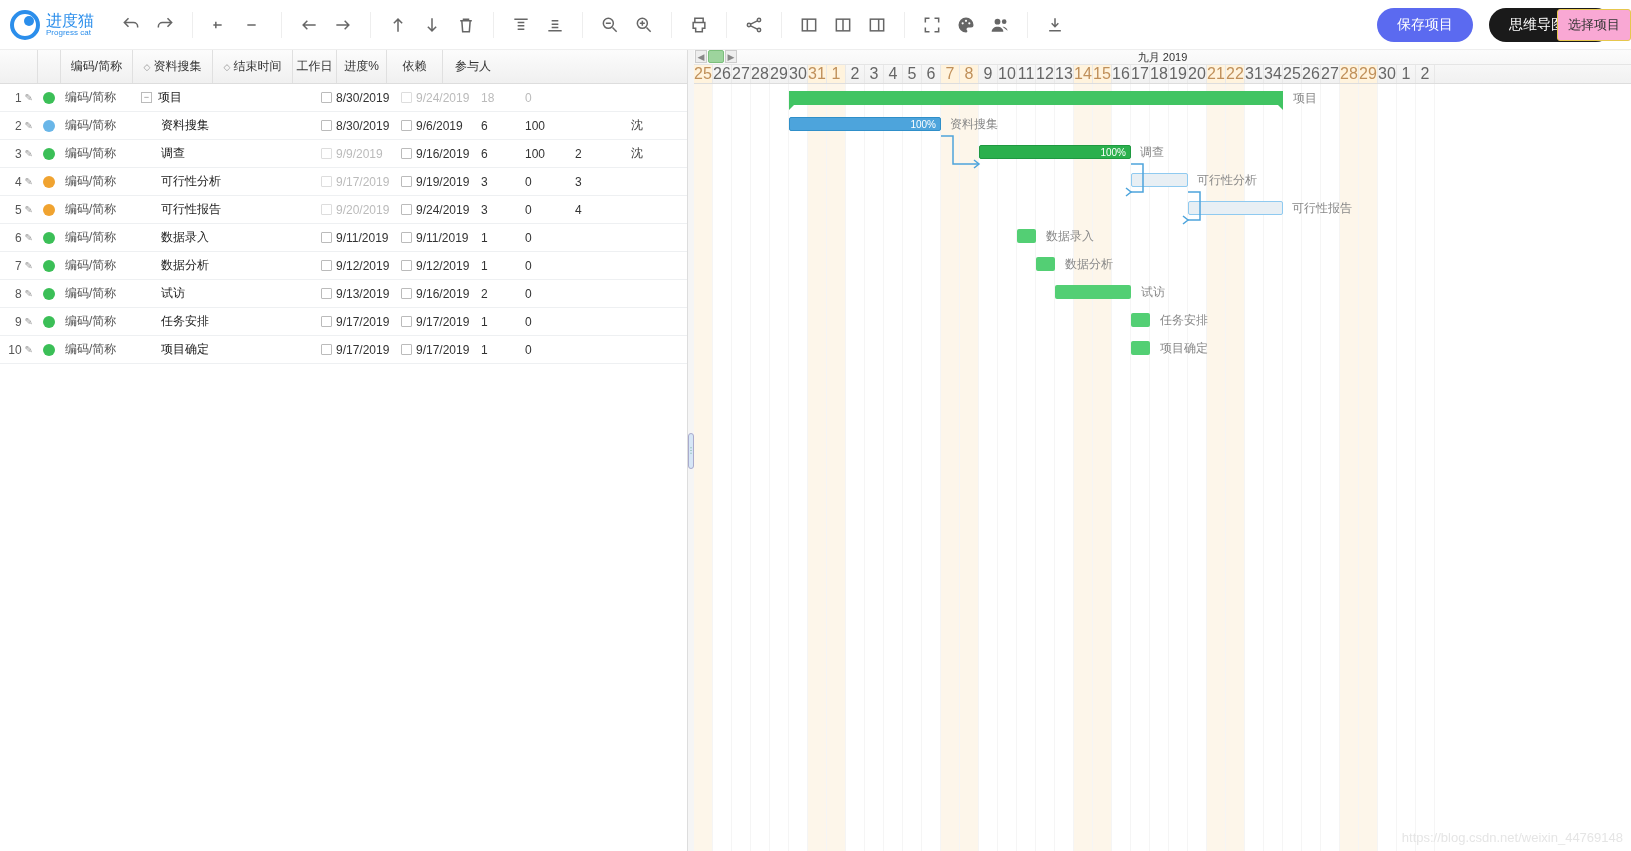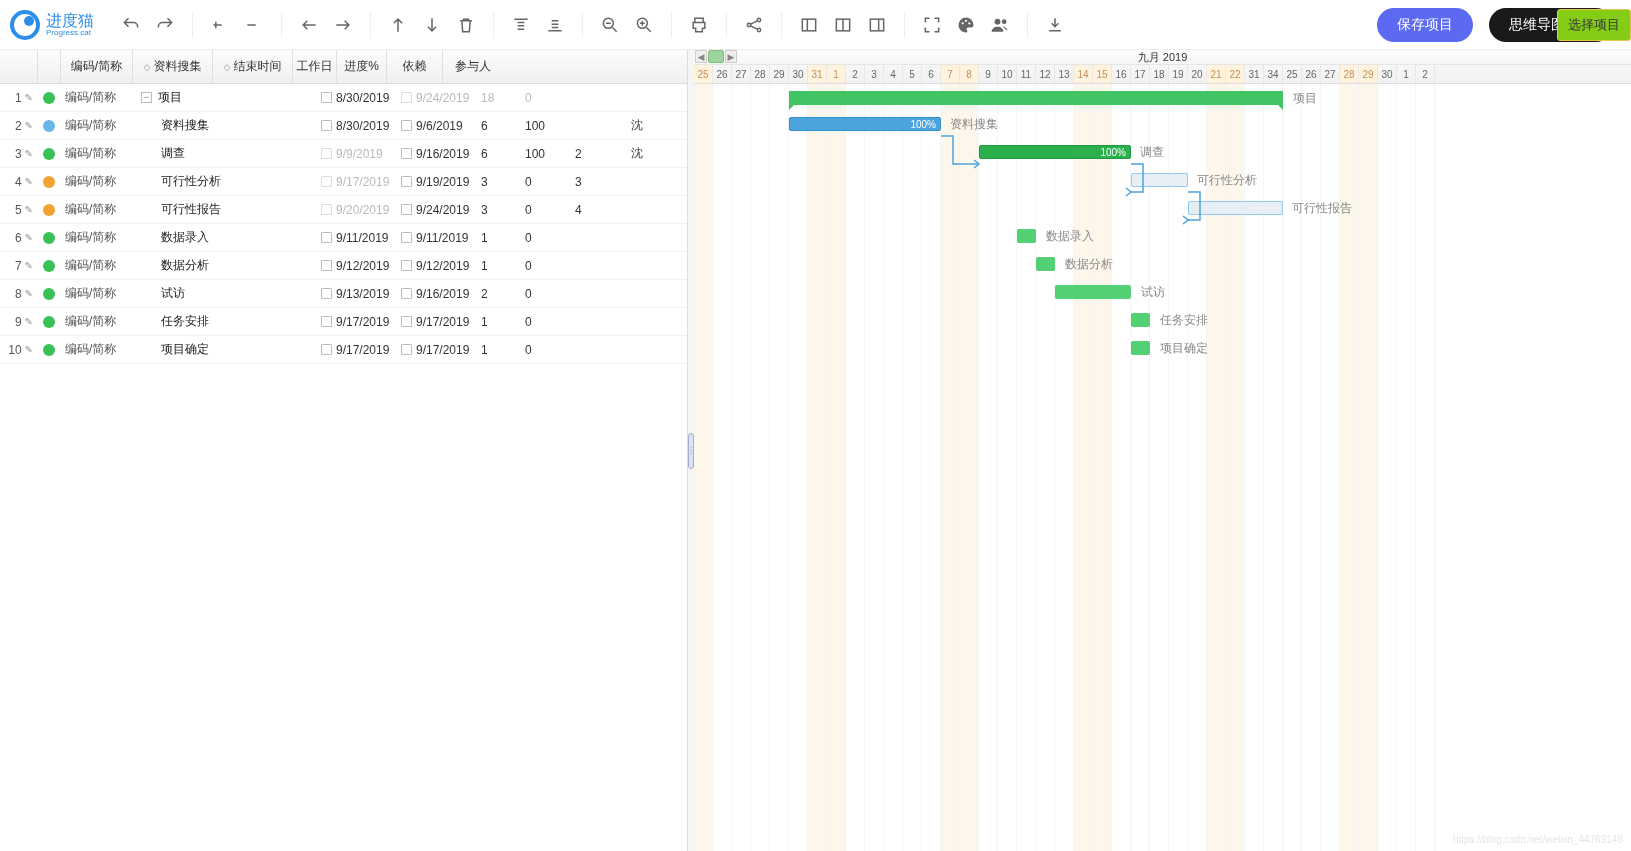--- a/index.html
+++ b/index.html
@@ -13,21 +13,21 @@
 .logo-icon:after{content:"";position:absolute;width:10px;height:10px;background:#2b8eeb;border-radius:50%;top:2px;right:2px;}
 .logo-text{display:flex;flex-direction:column;line-height:1;}
 .logo-text .cn{color:#2b8eeb;font-size:16px;font-weight:500;}
 .logo-text .en{color:#2b8eeb;font-size:8px;}
 .tb-sep{width:1px;height:26px;background:#eee;margin:0 10px;}
 .tb-btn{width:24px;height:24px;display:flex;align-items:center;justify-content:center;color:#666;cursor:pointer;margin:0 5px;}
 .tb-btn svg{width:20px;height:20px;stroke:#666;fill:none;stroke-width:1.8;}
 .tb-btn.fill svg{fill:#666;stroke:none;}
 .btn-primary{background:#5b6af0;color:#fff;border:none;border-radius:18px;padding:8px 20px;font-size:14px;cursor:pointer;margin:0 8px;}
 .btn-dark{background:#1a1a1a;color:#fff;border:none;border-radius:18px;padding:8px 20px;font-size:14px;cursor:pointer;margin:0 8px;}
-.btn-yellow{background:#84cc16;color:#333;border:1px solid #e6c74d;border-radius:3px;padding:6px 10px;font-size:13px;cursor:pointer;position:absolute;right:0;}
+.btn-yellow{background:#f9a8d4;color:#333;border:1px solid #e6c74d;border-radius:3px;padding:6px 10px;font-size:13px;cursor:pointer;position:absolute;right:0;}
 .spacer{flex:1;}
 
 
 .main{flex:1;display:flex;overflow:hidden;}
 .left-pane{width:688px;border-right:1px solid #ddd;display:flex;flex-direction:column;overflow:hidden;}
 .splitter{width:6px;background:#f5f5f5;display:flex;align-items:center;justify-content:center;cursor:col-resize;position:relative;}
 .splitter-handle{width:6px;height:36px;background:#d6e6f7;border:1px solid #aac;border-radius:3px;display:flex;align-items:center;justify-content:center;color:#6a8;font-size:8px;}
 .right-pane{flex:1;overflow:hidden;position:relative;display:flex;flex-direction:column;}
 
 
@@ -66,21 +66,21 @@
 .cal{width:11px;height:11px;border:1px solid #bbb;border-radius:1px;display:inline-block;position:relative;}
 .cal.muted{border-color:#ddd;}
 
 
 .gantt-head{height:34px;border-bottom:1px solid #ddd;display:flex;flex-direction:column;background:linear-gradient(#fcfcfc,#f1f1f1);}
 .gantt-month{height:15px;display:flex;align-items:center;justify-content:center;border-bottom:1px solid #e5e5e5;font-size:11px;position:relative;}
 .gantt-scroll{position:absolute;left:0;top:-1px;display:flex;align-items:center;gap:1px;padding:1px;}
 .gantt-scroll .arr{width:12px;height:13px;background:#eee;border:1px solid #ccc;color:#888;font-size:9px;display:flex;align-items:center;justify-content:center;cursor:pointer;}
 .gantt-scroll .thumb{width:16px;height:13px;background:#9dd49d;border:1px solid #7bbf7b;border-radius:2px;cursor:pointer;}
 .gantt-days{flex:1;display:flex;}
-.day{flex:0 0 19px;border-right:1px solid #e8e8e8;display:flex;align-items:center;justify-content:center;font-size:10px;color:#666;}
+.day{flex:0 0 19px;border-right:1px solid #e8e8e8;display:flex;align-items:center;justify-content:center;font-size:16px;color:#666;}
 .day.wkd{background:#fff3dd;color:#c0905a;}
 
 
 .gantt-body{flex:1;position:relative;overflow:hidden;}
 .gantt-grid{position:absolute;inset:0;display:flex;}
 .gcol{flex:0 0 19px;border-right:1px solid #f5f5f5;}
 .gcol.wkd{background:#fdf6ea;}
 .gantt-rows{position:absolute;inset:0;}
 .grow{height:28px;position:relative;border-bottom:1px solid transparent;}
 .bar{position:absolute;height:14px;top:5px;border-radius:2px;display:flex;align-items:center;}
@@ -89,21 +89,21 @@
 .bar.project:before{left:0;border-right:6px solid transparent;}
 .bar.project:after{right:0;border-left:6px solid transparent;}
 .bar.blue{background:#4da4dc;border:1px solid #2f8fc9;}
 .bar.green{background:#2bb04d;border:1px solid #1f9940;}
 .bar.light{background:#e8eff4;border:1px solid #8fcaf0;}
 .bar.lime{background:#53cf74;}
 .bar .pct{position:absolute;right:4px;color:#fff;font-size:10px;}
 .bar-label{position:absolute;left:100%;margin-left:10px;white-space:nowrap;color:#888;font-size:12px;top:50%;transform:translateY(-50%);}
 .arrow-path{position:absolute;}
 .arrow-path svg{overflow:visible;}
-.watermark{position:absolute;right:8px;bottom:6px;color:#e5e5e5;font-size:10px;}
+.watermark{position:absolute;right:8px;bottom:6px;color:#e5e5e5;font-size:13px;}
 </style>
 </head>
 <body>
 
 <div class="app">
 
   <div class="toolbar">
     <div class="logo">
       <div class="logo-icon"></div>
       <div class="logo-text">

